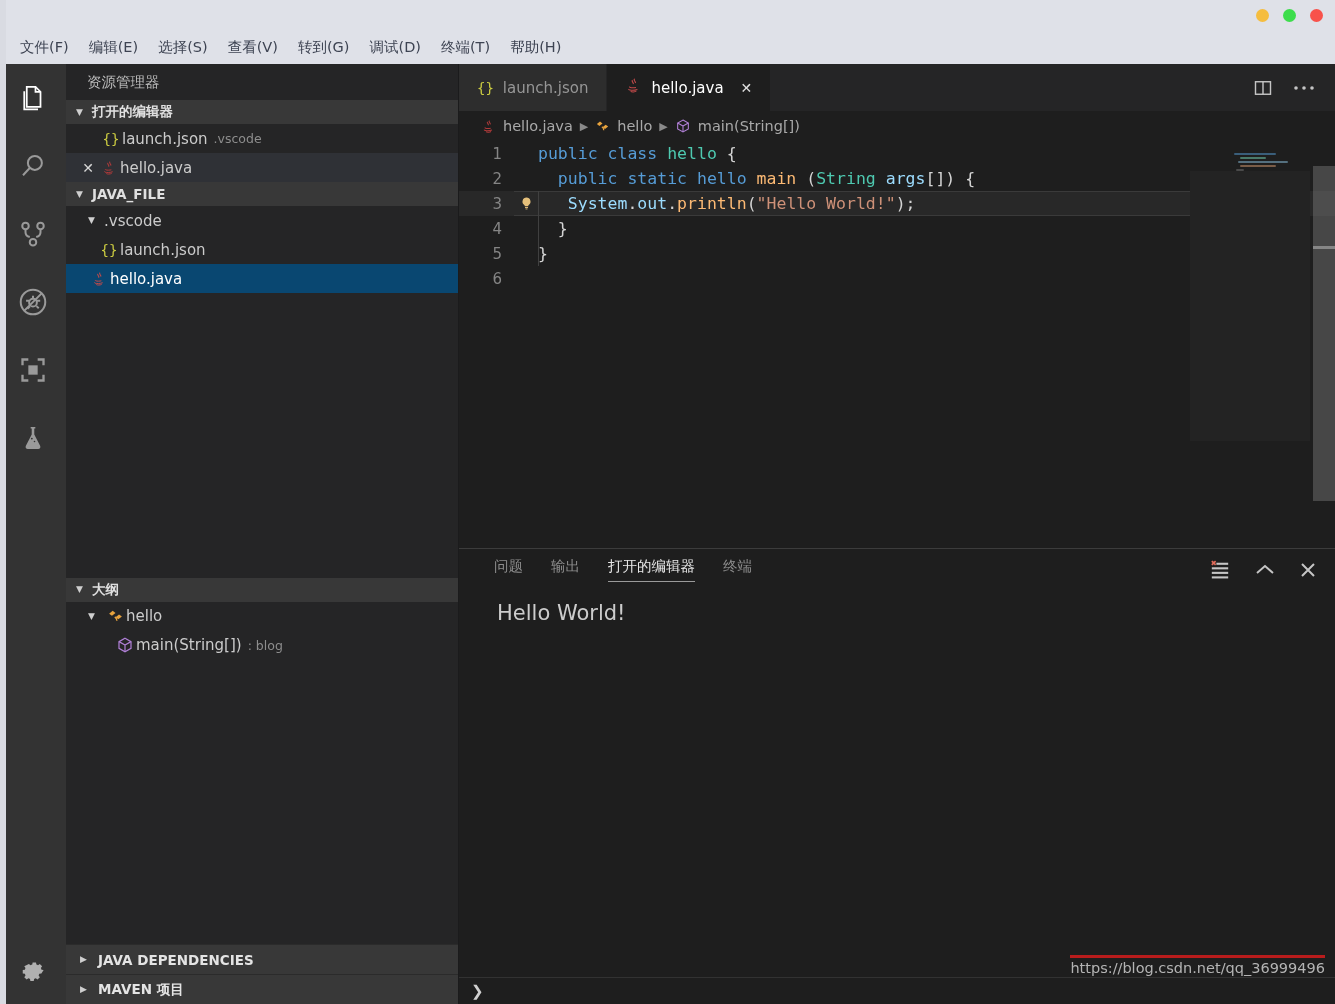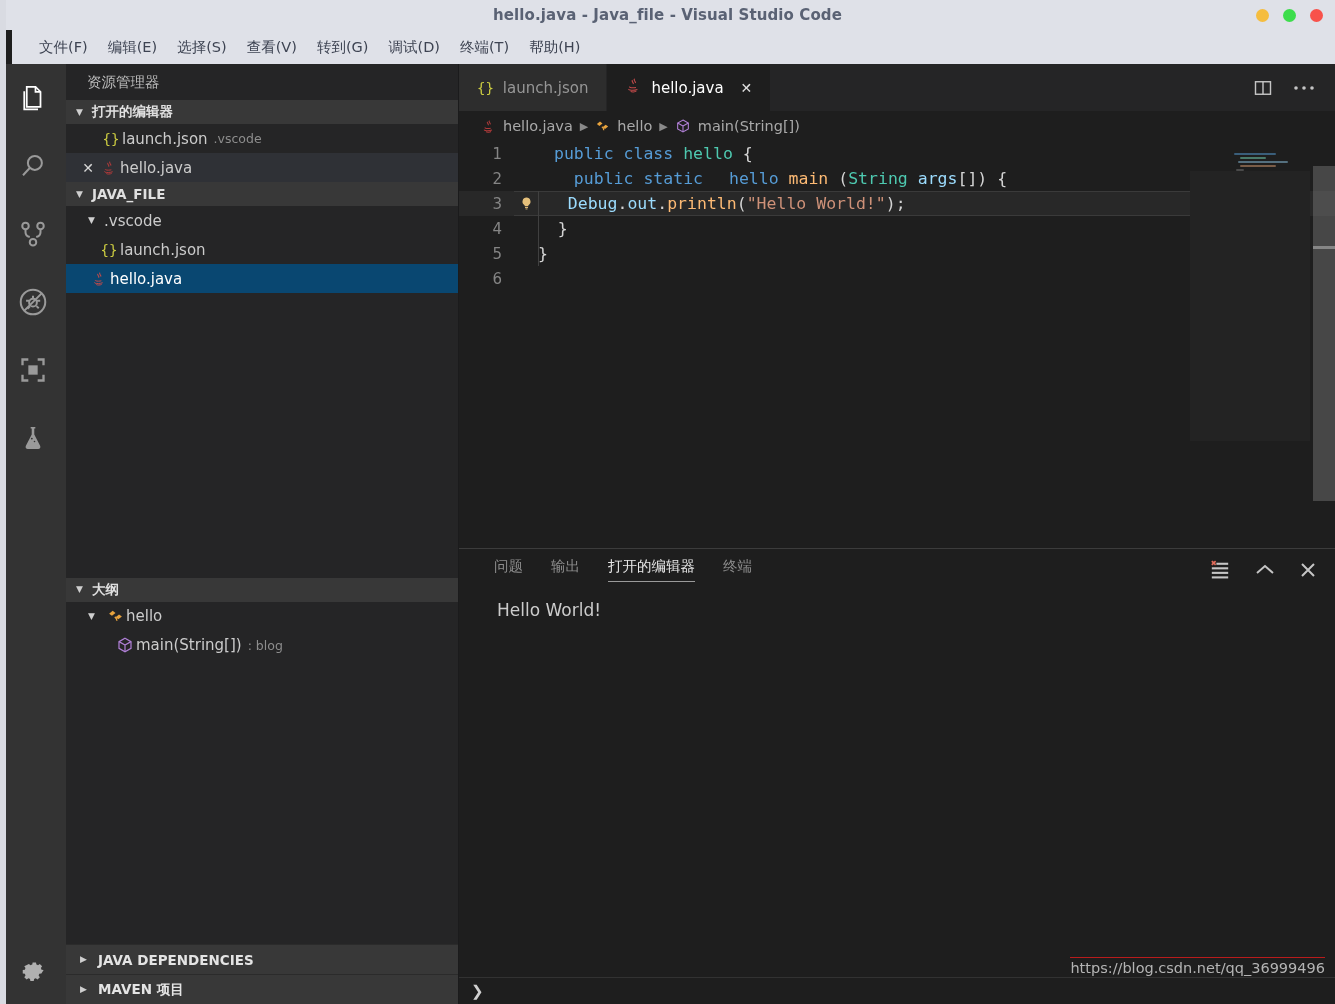--- a/index.html
+++ b/index.html
@@ -28,22 +28,22 @@
     display: flex; align-items: center; gap: 14px;
   }
   .wc { width: 13px; height: 13px; border-radius: 50%; display: block; }
   .wc.min { background: #f5bd3f; }
   .wc.max { background: #3ddd4c; }
   .wc.close { background: #f8524b; }
 
   
   .menubar {
     height: 34px; background: #dfe1e8; color: #3d4352;
-    display: flex; align-items: center; padding-left: 17px;
-    flex: 0 0 34px; font-size: 14.5px; margin-left: 12px;
+    display: flex; align-items: center; padding-left: 10px;
+    flex: 0 0 34px; font-size: 14.5px;
   }
   .menu-item { padding: 3px 10px; cursor: default; white-space: nowrap; }
 
   
   .workbench { flex: 1 1 auto; display: flex; min-height: 0; position: relative; }
 
   
   .activitybar {
     width: 66px; background: #333333; flex: 0 0 66px;
     display: flex; flex-direction: column; align-items: center;
@@ -144,21 +144,21 @@
     height: 25px; display: flex; align-items: center; font-size: 14px; color: #999999;
     font-family: "DejaVu Sans", sans-serif; padding-left: 79px;
   }
   .codelens span { cursor: pointer; }
   .codelens .sep { margin: 0 5px; color: #777; cursor: default; }
   .indent-guide {
     position: absolute; left: 79px; width: 1px; background: #404040;
   }
 
   
-  .kw { color: #569cd6; margin-left: 16px; }
+  .kw { color: #569cd6; }
   .type { color: #4ec9b0; }
   .fn { color: #fdba74; }
   .var { color: #9cdcfe; }
   .str { color: #ce9178; }
   .pl { color: #d4d4d4; }
 
   
   .minimap {
     position: absolute; right: 25px; top: 0; width: 120px; bottom: 0;
     background: #1e1e1e; pointer-events: none;
@@ -187,43 +187,42 @@
     font-size: 14.5px; color: #8d8d8d; margin-right: 28px; padding-bottom: 5px;
     cursor: pointer; border-bottom: 1px solid transparent; line-height: 1.2;
   }
   .ptab.active { color: #e7e7e7; border-bottom-color: #9a9a9a; }
   .panel-actions {
     position: absolute; right: 18px; top: 0; height: 42px;
     display: flex; align-items: center; gap: 24px;
   }
   .pa-btn { cursor: pointer; display: flex; align-items: center; justify-content: center; }
   .panel-body { flex: 1 1 auto; padding: 8px 0 0 38px; min-height: 0; position: relative; }
-  .console-line { font-size: 17px; color: #cccccc; line-height: 1.35; }
+  .console-line { font-size: 21px; color: #cccccc; line-height: 1.35; }
   .repl-input {
     position: absolute; left: 0; right: 0; bottom: 0; height: 26px;
     border-top: 1px solid #323232; display: flex; align-items: center; padding-left: 12px;
   }
   .repl-chevron { color: #d0d0d0; font-size: 15px; }
   .watermark {
     position: absolute; right: 10px; bottom: 28px; color: #b4b4b4;
     font-size: 14.5px; font-family: "DejaVu Sans", sans-serif;
-    border-top: 1px solid #b91c1c; padding-top: 2px;
+    border-top: 3px solid #b91c1c; padding-top: 2px;
   }
 
   .left-edge {
     position: absolute; left: 0; top: 0; bottom: 0; width: 6px; background: #d9dbe2;
   }
 </style>
 </head>
 <body>
 
 <div class="app">
 
   <div class="titlebar">
-    <div class="title-text">hello.java - Java_file - Visual Studio Code</div>
     <div class="window-controls">
       <span class="wc min"></span>
       <span class="wc max"></span>
       <span class="wc close"></span>
     </div>
   </div>
 
   <div class="menubar">
     <div class="menu-item">文件(F)</div>
     <div class="menu-item">编辑(E)</div>
@@ -484,21 +483,21 @@
 
           <div class="cl highlight">
             <span class="ln">3</span>
             <span class="gutter-extra">
               <svg width="15" height="15" viewBox="0 0 24 24" fill="#e5c07b">
                 <path d="M12 2.5a6.4 6.4 0 00-3.6 11.7c.6.4.9 1 .9 1.7v.6h5.4v-.6c0-.7.3-1.3.9-1.7A6.4 6.4 0 0012 2.5z"></path>
                 <rect x="9.6" y="17.6" width="4.8" height="1.5"></rect>
                 <rect x="10.4" y="20" width="3.2" height="1.4"></rect>
               </svg>
             </span>
-            <span class="ctext"><span class="var">   Debug</span><span class="pl">.</span><span class="var">out</span><span class="pl">.</span><span class="fn">println</span><span class="pl">(</span><span class="str">"Hello World!"</span><span class="pl">);</span></span>
+            <span class="ctext"><span class="var">   System</span><span class="pl">.</span><span class="var">out</span><span class="pl">.</span><span class="fn">println</span><span class="pl">(</span><span class="str">"Hello World!"</span><span class="pl">);</span></span>
           </div>
 
           <div class="cl">
             <span class="ln">4</span>
             <span class="gutter-extra"></span>
             <span class="ctext"><span class="pl">  }</span></span>
           </div>
 
           <div class="cl">
             <span class="ln">5</span>

